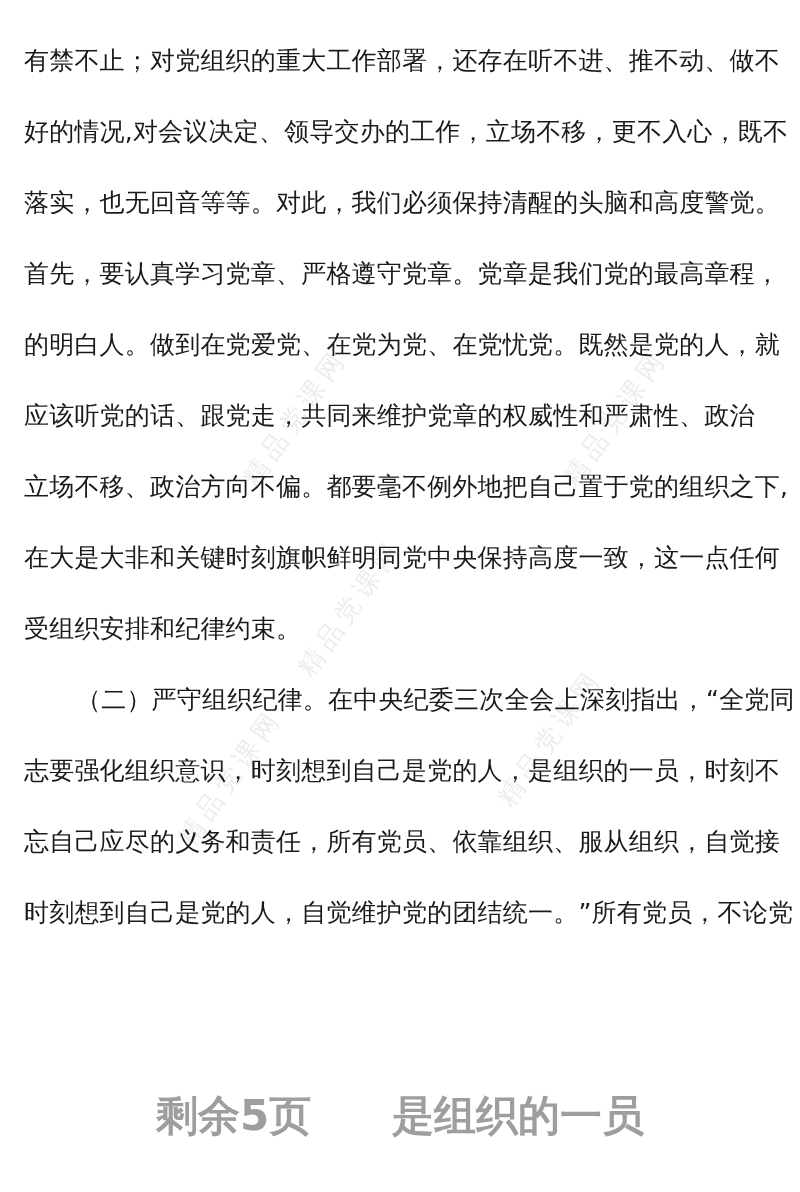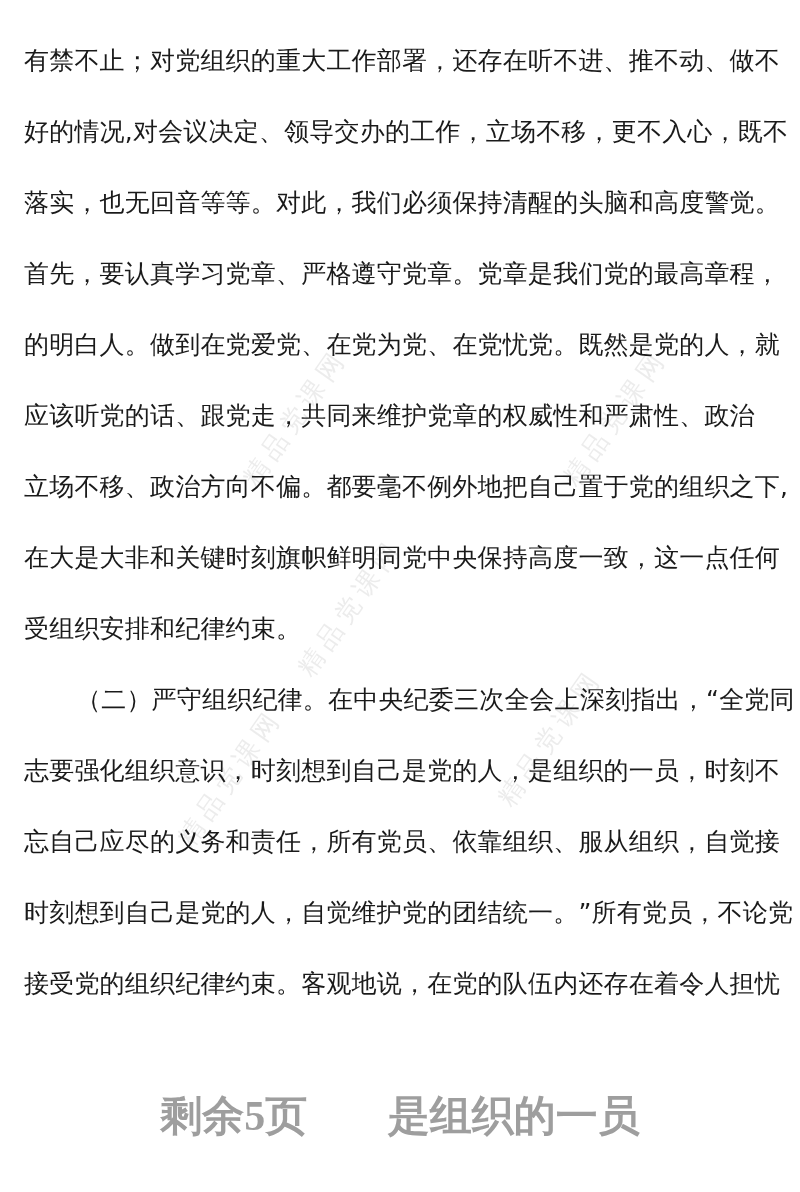--- a/index.html
+++ b/index.html
@@ -3,21 +3,21 @@
 <meta charset="utf-8">
 <style>
   html, body { margin: 0; padding: 0; background: #ffffff; }
   body { width: 800px; height: 1192px; position: relative; overflow: hidden; font-family: "DejaVu Sans", "Liberation Sans", sans-serif; }
   .page { position: absolute; left: 0; top: 0; width: 800px; height: 1192px; background: #fff; }
   .text-block { position: absolute; left: 24px; top: 22px; width: 760px; }
   .line { height: 55px; line-height: 46px; font-size: 25px; color: #1a1a1a; white-space: nowrap; letter-spacing: 0.2px; margin-top: 16px; }
   .line.indent { padding-left: 52px; }
   .watermark { position: absolute; font-size: 26px; color: rgba(200,200,200,0.35); transform: rotate(-55deg); white-space: nowrap; pointer-events: none; letter-spacing: 6px; }
   .remaining { position: absolute; left: 0; width: 800px; top: 1088px; text-align: center; font-size: 42px; font-weight: bold; color: #9e9e9e; font-family: "DejaVu Sans", sans-serif; word-spacing: 30px; }
-  .remaining span { margin: 0 18px; font-family: Liberation Serif, serif; }
+  .remaining span { margin: 0 18px; }
 </style>
 </head>
 <body>
 
 <div class="page">
 
   <div class="watermark" style="left:215px; top:400px;">精品党课网</div>
   <div class="watermark" style="left:535px; top:400px;">精品党课网</div>
   <div class="watermark" style="left:270px; top:590px;">精品党课网</div>
   <div class="watermark" style="left:150px; top:760px;">精品党课网</div>
@@ -30,20 +30,19 @@
     <div class="line">首先，要认真学习党章、严格遵守党章。党章是我们党的最高章程，</div>
     <div class="line">的明白人。做到在党爱党、在党为党、在党忧党。既然是党的人，就</div>
     <div class="line">应该听党的话、跟党走，共同来维护党章的权威性和严肃性、政治</div>
     <div class="line">立场不移、政治方向不偏。都要毫不例外地把自己置于党的组织之下,</div>
     <div class="line">在大是大非和关键时刻旗帜鲜明同党中央保持高度一致，这一点任何</div>
     <div class="line">受组织安排和纪律约束。</div>
     <div class="line indent">（二）严守组织纪律。在中央纪委三次全会上深刻指出，“全党同</div>
     <div class="line">志要强化组织意识，时刻想到自己是党的人，是组织的一员，时刻不</div>
     <div class="line">忘自己应尽的义务和责任，所有党员、依靠组织、服从组织，自觉接</div>
     <div class="line">时刻想到自己是党的人，自觉维护党的团结统一。”所有党员，不论党</div>
-    <div class="line">接受党的组织纪律约束。客观地说，在党的队伍内还存在着令人担忧</div>
   </div>
 
   <div class="remaining">
     <span>剩余5页</span>
     <span>是组织的一员</span>
   </div>
 </div>
 
 </body></html>

